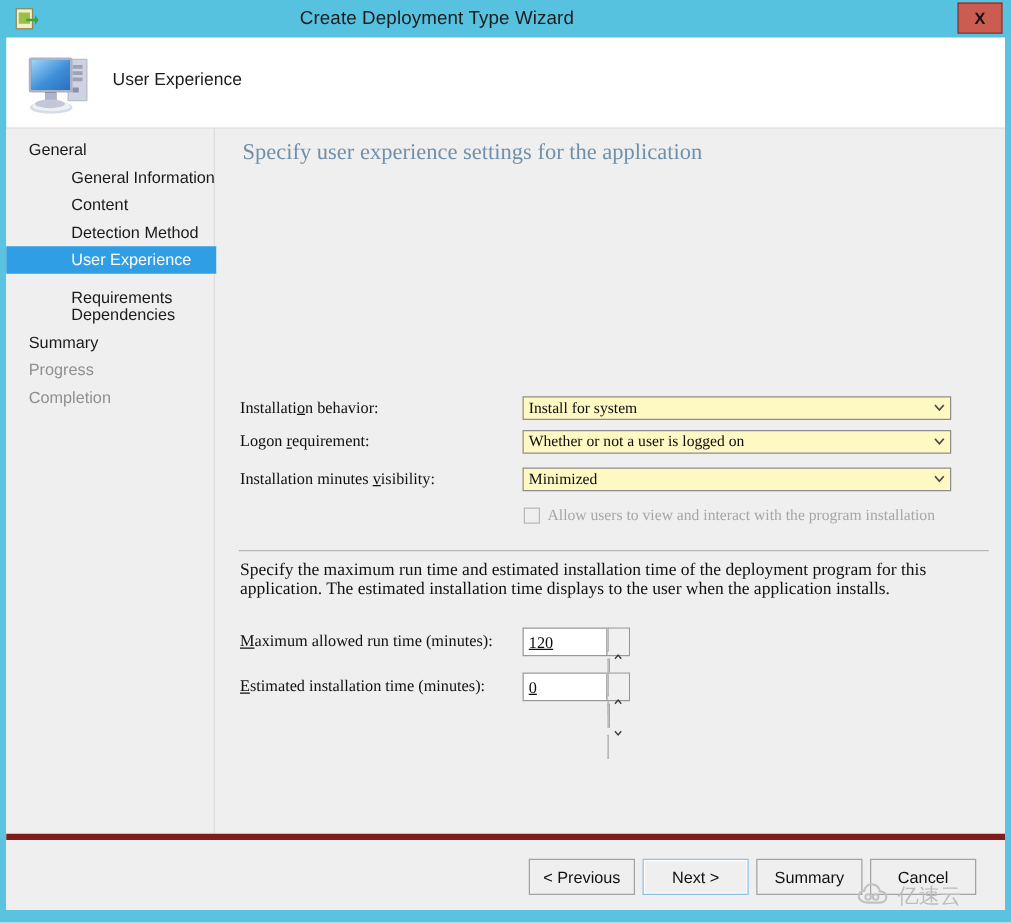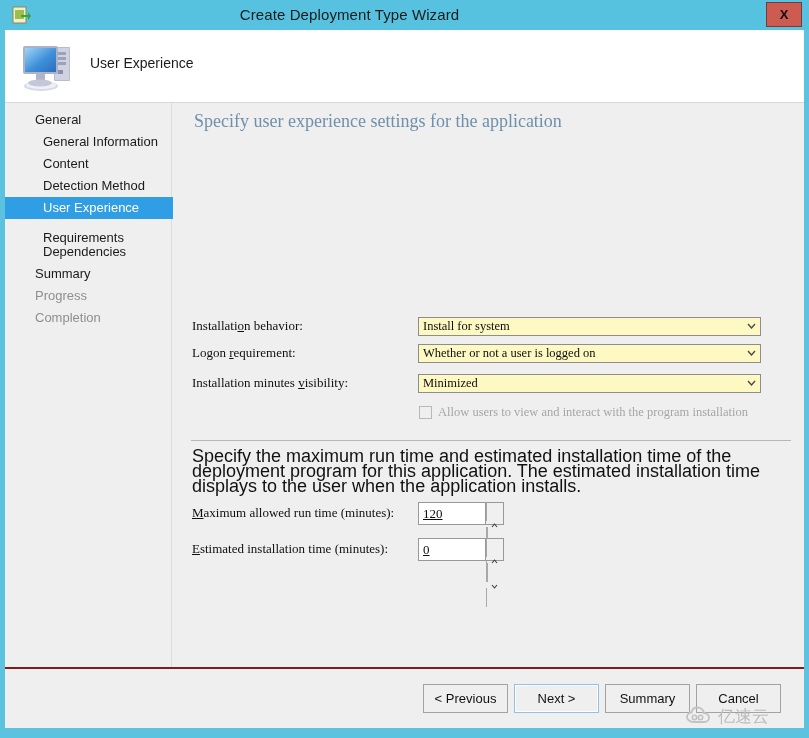--- a/index.html
+++ b/index.html
@@ -110,22 +110,22 @@
     position: absolute;
     left: 0;
     width: 166px;
     height: 22px;
     line-height: 22px;
     font-size: 13px;
     color: #1a1a1a;
     font-family: "Liberation Sans", sans-serif;
     white-space: nowrap;
   }
-  .nav-item.lvl0 { padding-left: 30px; }
-  .nav-item.lvl1 { padding-left: 38px; }
+  .nav-item.lvl0 { padding-left: 18px; }
+  .nav-item.lvl1 { padding-left: 52px; }
   .nav-item.dim  { color: #8f8f8f; }
   .nav-item.selected {
     background: #2f9ee4;
     color: #ffffff;
   }
 
   
   #content {
     position: absolute;
     left: 168px; top: 0;
@@ -202,22 +202,22 @@
     left: 18px; top: 337px;
     width: 600px;
     height: 1px;
     background: #b6b6b6;
   }
 
   #desc {
     position: absolute;
     left: 19px; top: 346px;
     width: 595px;
-    font-family: Liberation Sans, sans-serif;
-    font-size: 18px;
+    font-family: Liberation Serif, serif;
+    font-size: 14px;
     line-height: 15px;
     color: #111111;
   }
 
   .spin {
     position: absolute;
     width: 86px; height: 23px;
     background: #ffffff;
     border: 1px solid #989898;
     box-sizing: border-box;
@@ -248,21 +248,21 @@
   .spin .sbtn:last-child { height: 11px; }
   .spin .sbtn svg { display: block; margin: 2px auto 0; }
 
   
   #footer {
     position: absolute;
     left: 0; top: 564px;
     width: 799px;
     height: 61px;
     background: #efefef;
-    border-top: 2px solid #7f1d1d;
+    border-top: 5px solid #7f1d1d;
     box-sizing: border-box;
   }
   .wbtn {
     position: absolute;
     top: 15px;
     width: 85px; height: 29px;
     background: #efefef;
     border: 1px solid #a3a3a3;
     box-sizing: border-box;
     font-family: "Liberation Sans", sans-serif;

